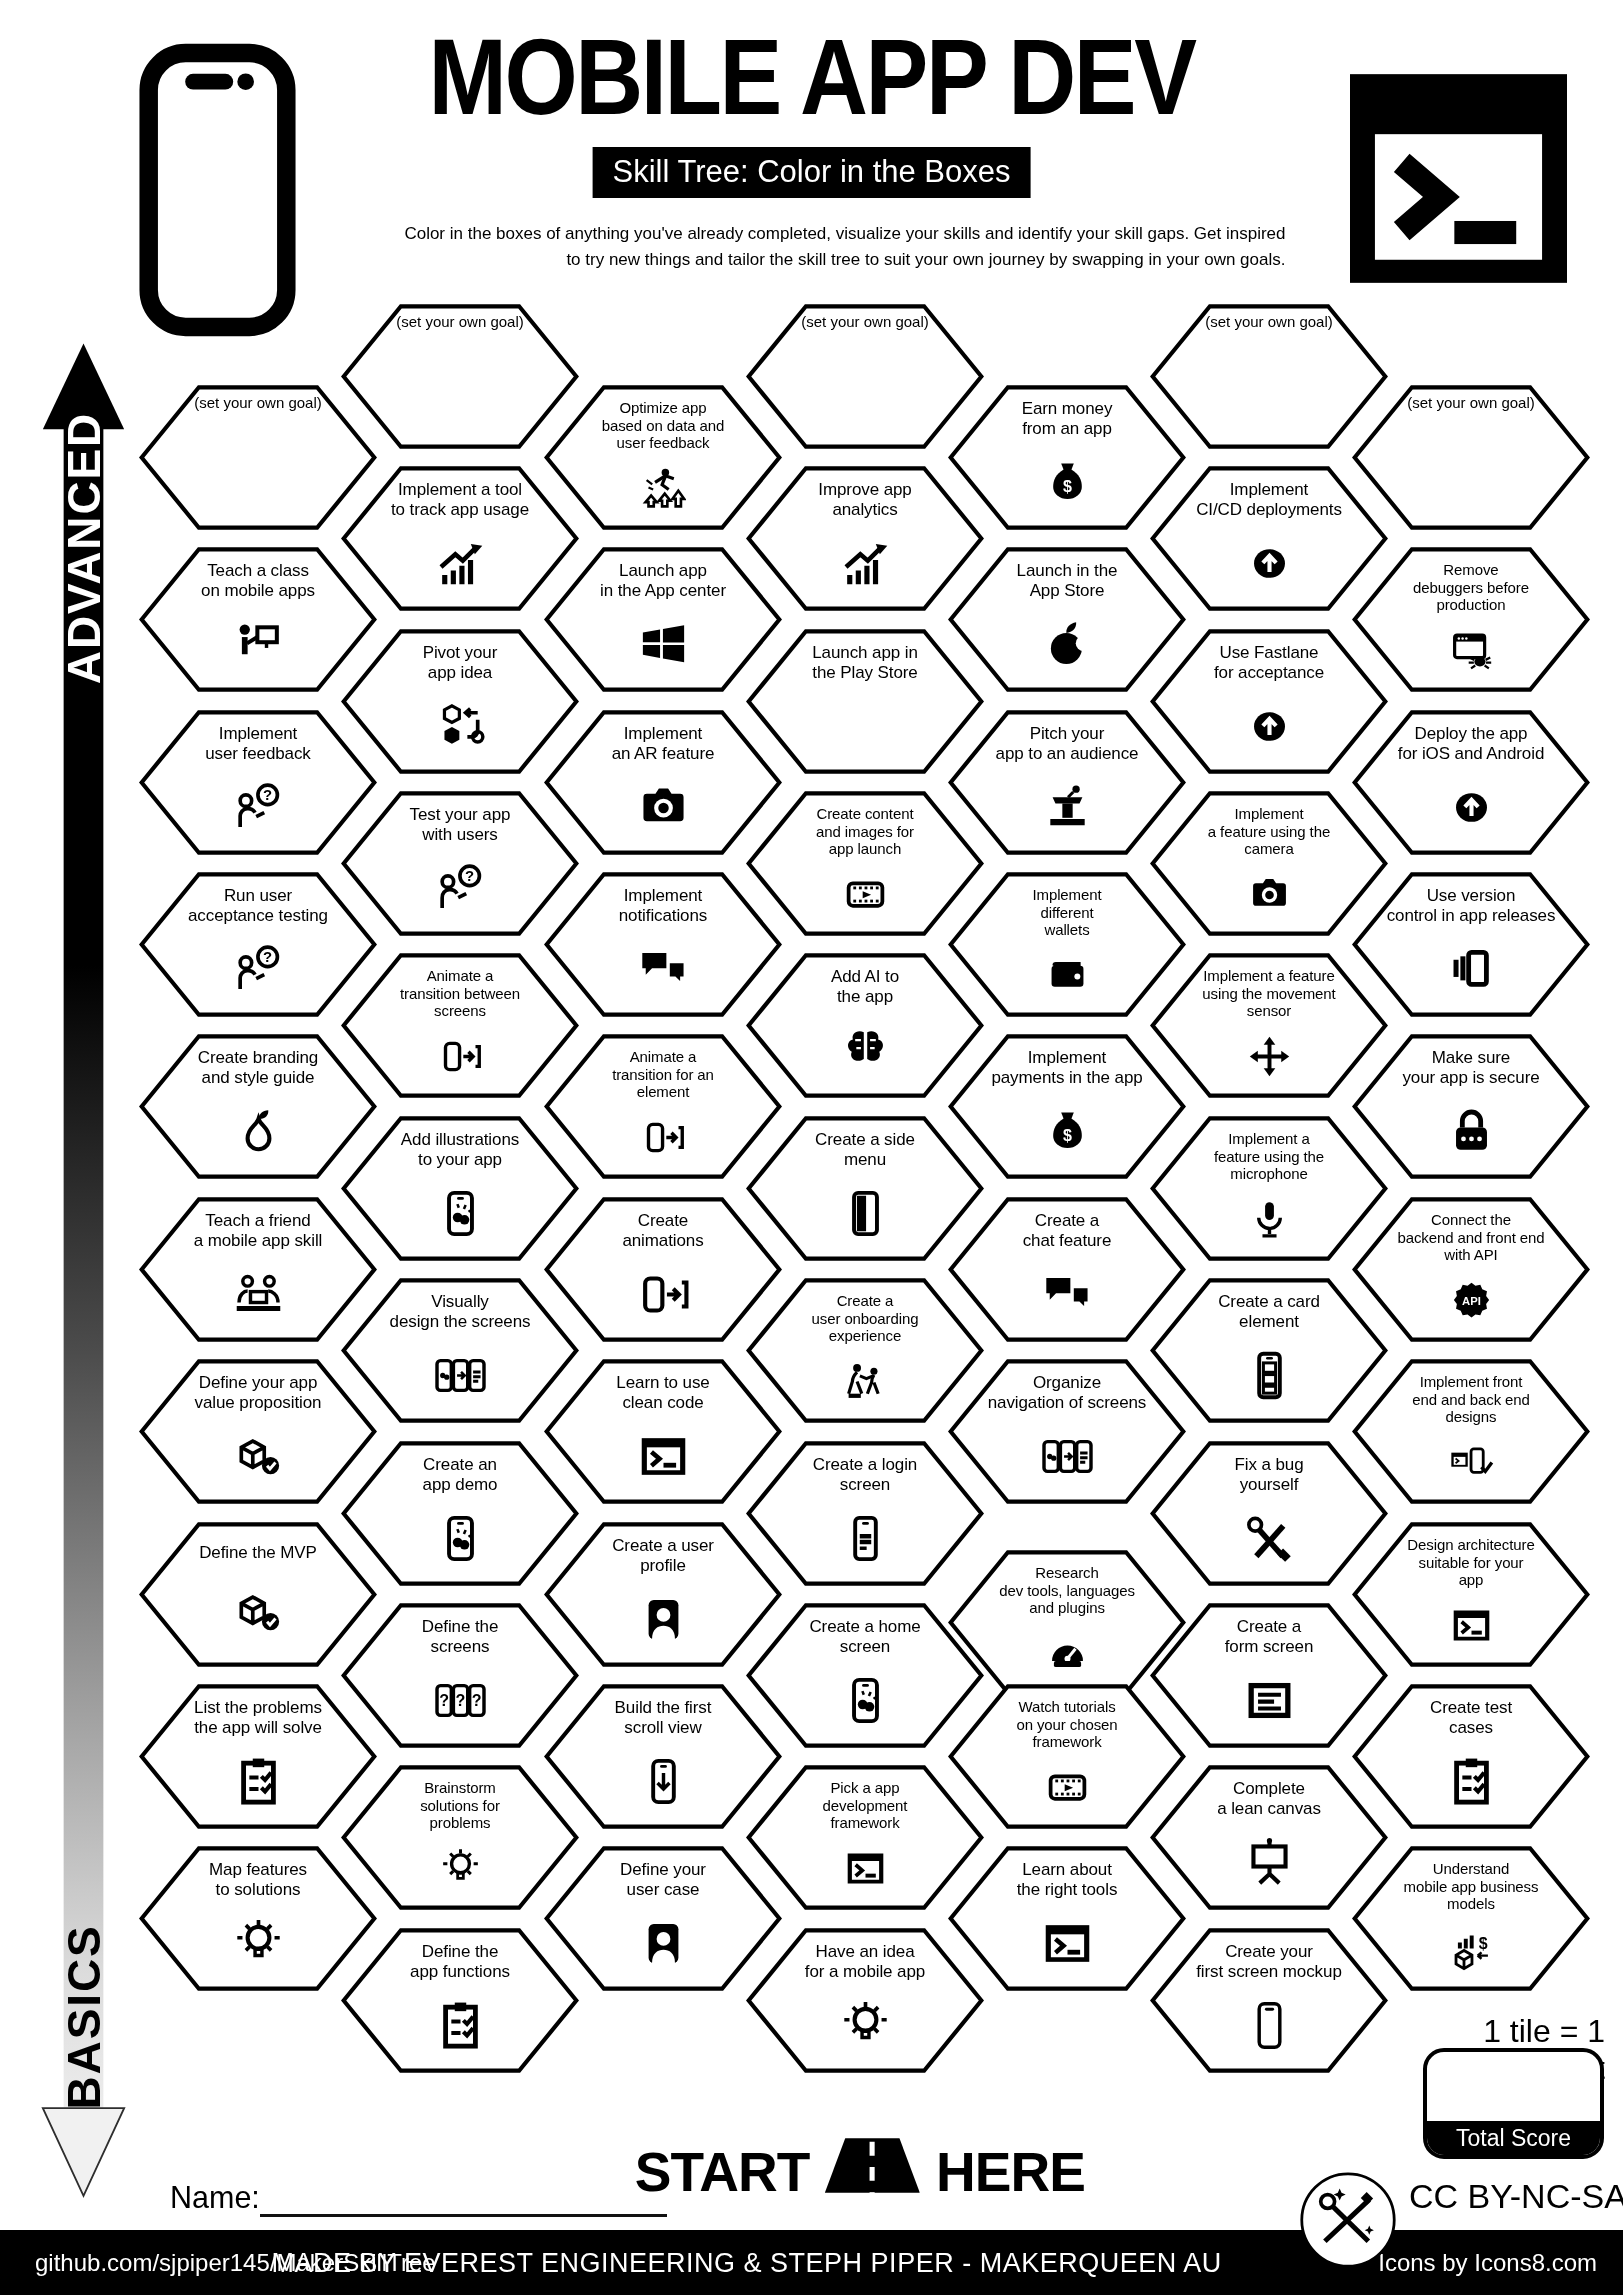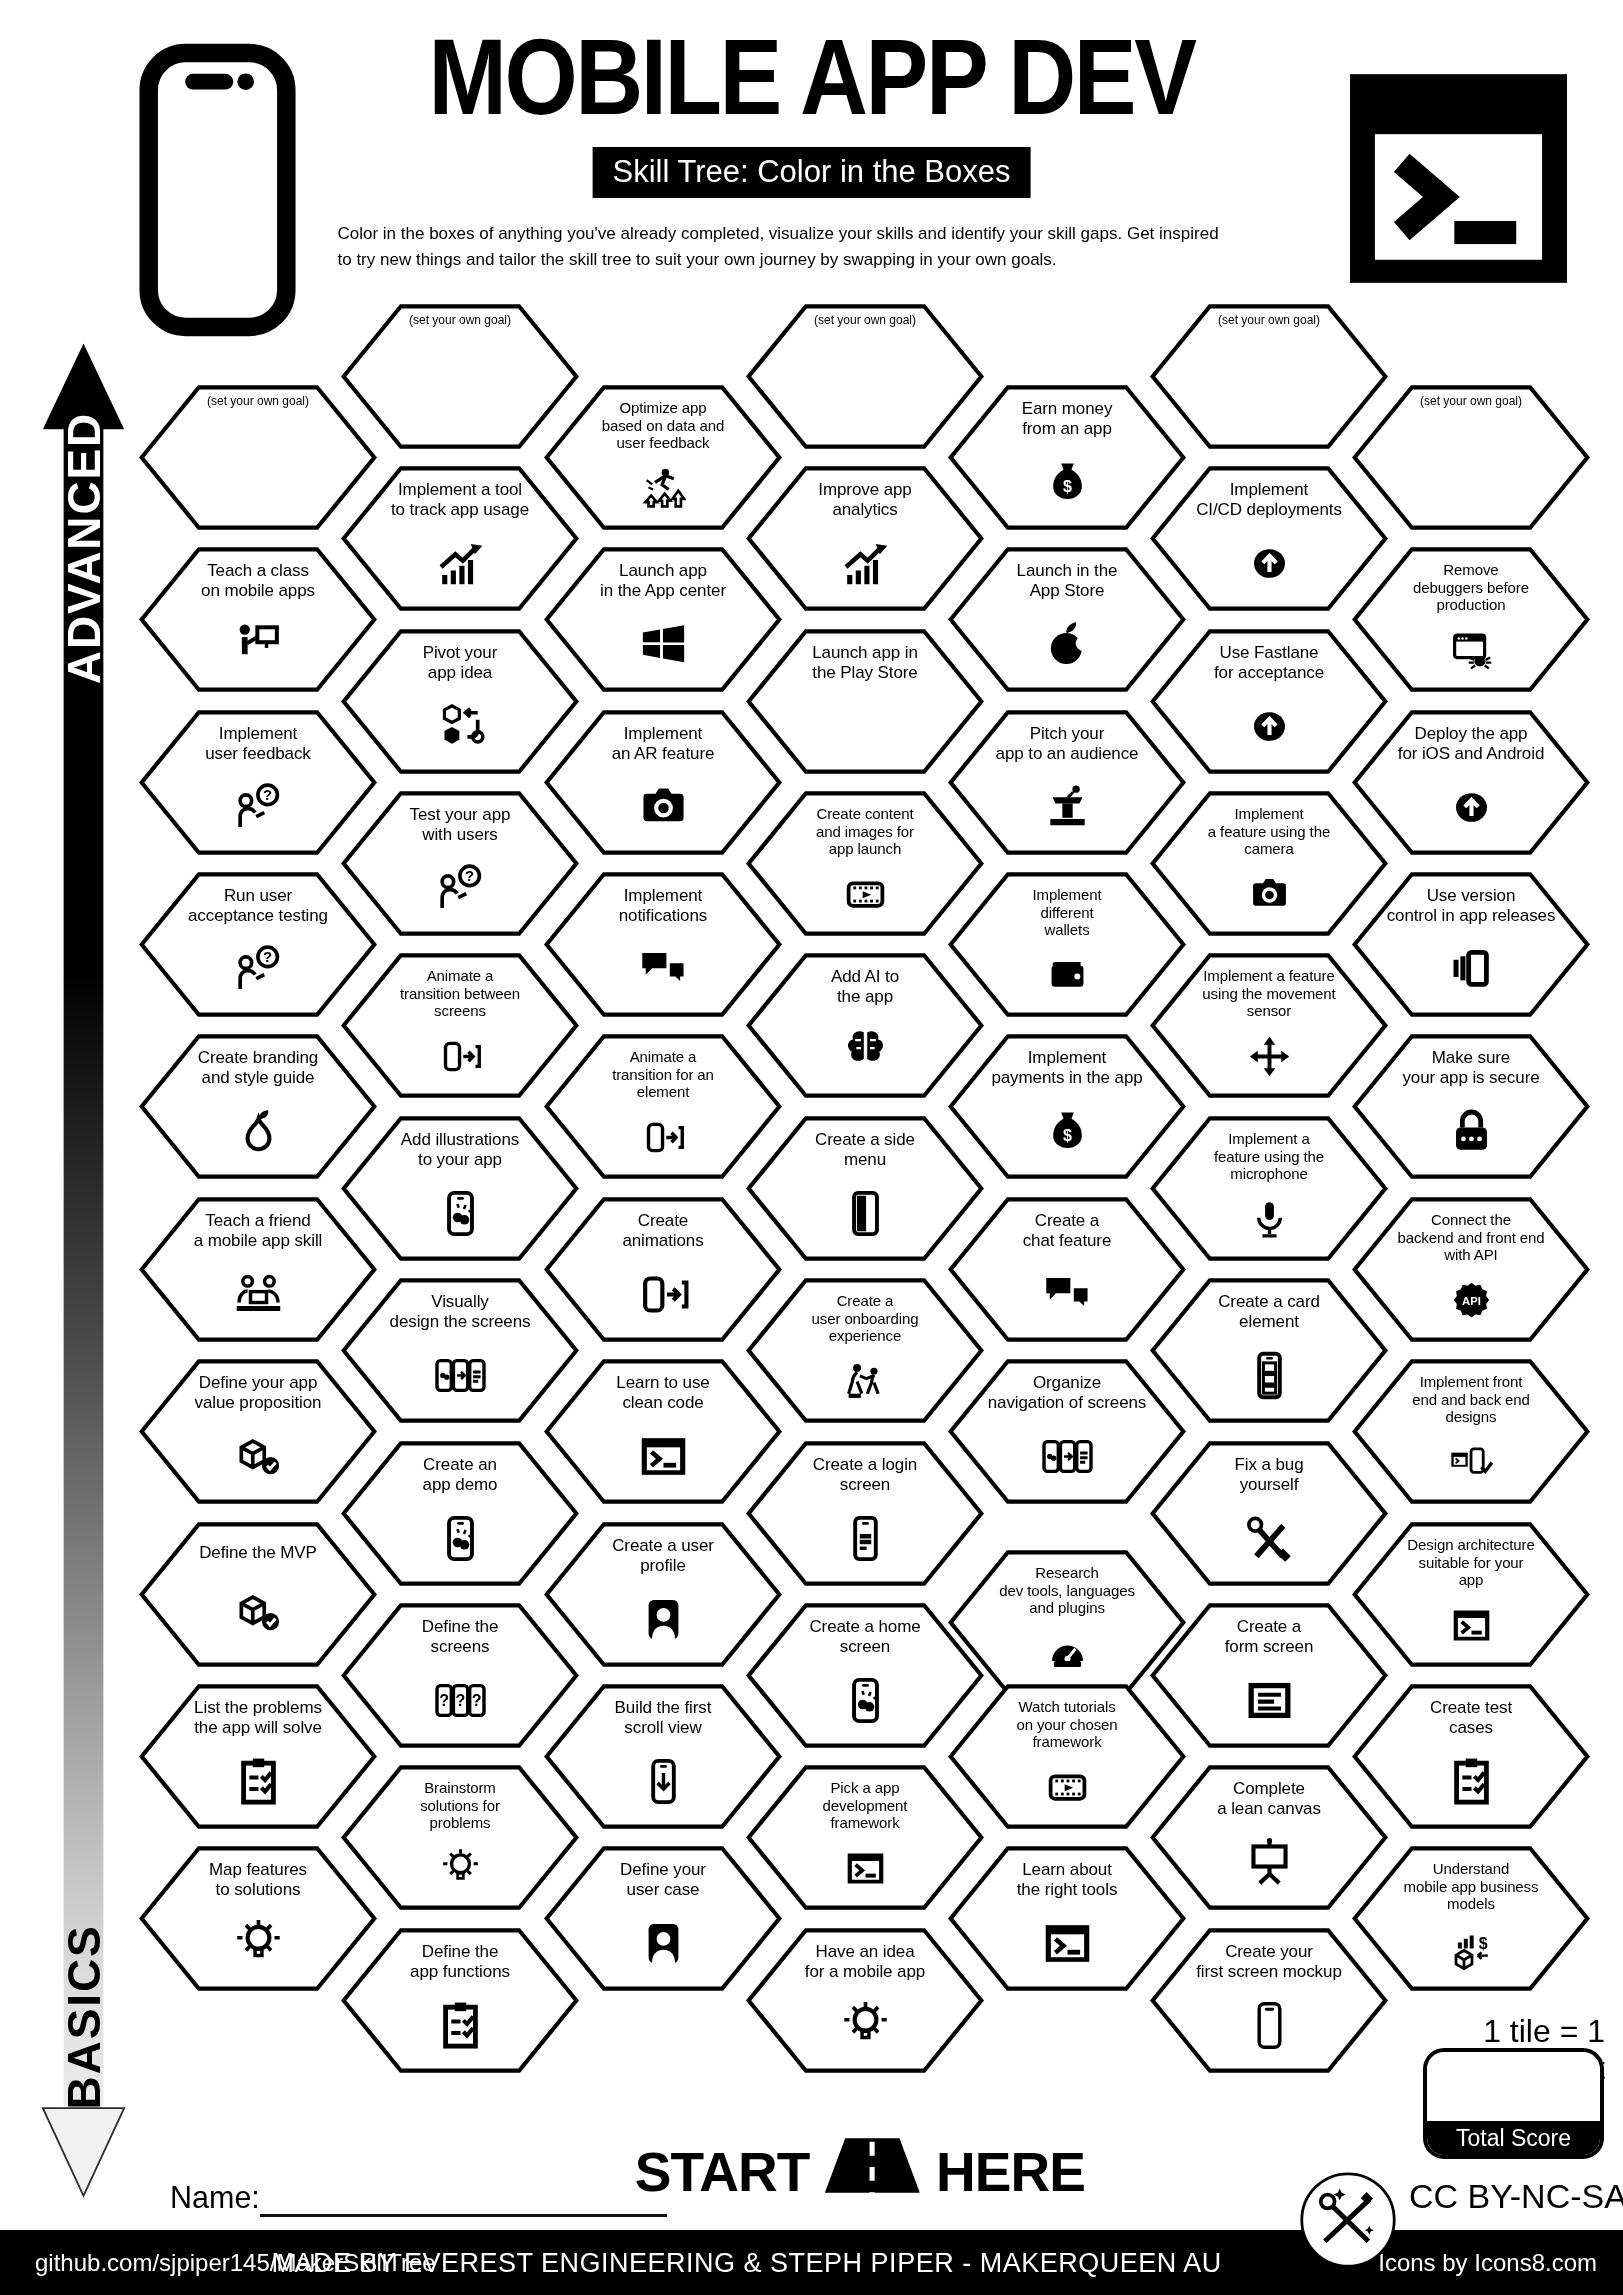--- a/index.html
+++ b/index.html
@@ -6,21 +6,21 @@
   body { width:1623px; height:2295px; position:relative; overflow:hidden;
          font-family:"Liberation Sans", sans-serif; color:#000; }
 
   
   .page-title { position:absolute; top:24px; left:0; right:0; text-align:center;
     font-size:107px; font-weight:700; letter-spacing:-2.8px; line-height:1;
     transform:scaleX(0.88); transform-origin:center; white-space:nowrap; }
   .subtitle-box { position:absolute; top:147px; left:50%; transform:translateX(-50%);
     background:#000; color:#fff; font-size:31px; padding:7.4px 20.4px; letter-spacing:0; }
   .description { position:absolute; top:221px; left:50%; transform:translateX(-50%);
-    width:948px; text-align:left; font-size:17px; line-height:1.55; white-space:pre-line; }
+    width:948px; text-align:right; font-size:17px; line-height:1.55; white-space:pre-line; }
 
   .phone-hero { position:absolute; left:139px; top:43px; }
   .terminal-hero { position:absolute; left:1350px; top:74px; }
 
   
   .diff-arrow { position:absolute; left:41px; top:341px; }
   .v-label { position:absolute; white-space:nowrap; font-weight:700;
     transform:translate(-50%,-50%) rotate(-90deg); letter-spacing:1.9px; }
   .v-label.advanced { left:84px; top:548px; color:#fff; font-size:46px; }
   .v-label.basics   { left:84px; top:2017px; color:#000; font-size:46px; }
@@ -28,21 +28,21 @@
   
   .hex { position:absolute; width:238px; height:145px; }
   .hex .shape { position:absolute; left:0; top:0; width:238px; height:145px; }
   .hex-content { position:absolute; left:18.5px; right:18.5px; top:0; bottom:4.6px;
     display:flex; flex-direction:column; align-items:center; padding-top:14px; }
   .hex-label { white-space:pre-line; text-align:center; font-size:17px;
     line-height:1.17; letter-spacing:-0.1px; }
   .hex.lines-1 .hex-content { padding-top:21px; }
   .hex.lines-3 .hex-label { font-size:15px; }
   .hex.hex-goal .hex-content { padding-top:9.3px; }
-  .hex.hex-goal .hex-label { font-size:12px; letter-spacing:0; }
+  .hex.hex-goal .hex-label { font-size:15px; letter-spacing:0; }
   .hex-icon { flex:1; display:flex; align-items:center; justify-content:center; }
   .hex-icon svg { width:55px; height:55px; }
   .hex.lines-3 .hex-icon svg { width:45px; height:45px; }
 
   
   .start-marker { position:absolute; left:860px; top:2138px; transform:translateX(-50%);
     display:flex; align-items:center; gap:15.7px; font-size:55px; font-weight:700;
     letter-spacing:-0.9px; }
   .name-row { position:absolute; left:170px; top:2180px; font-size:30.5px; }
   .name-line { position:absolute; left:260px; top:2214px; width:407px; height:2.8px; background:#111; }

